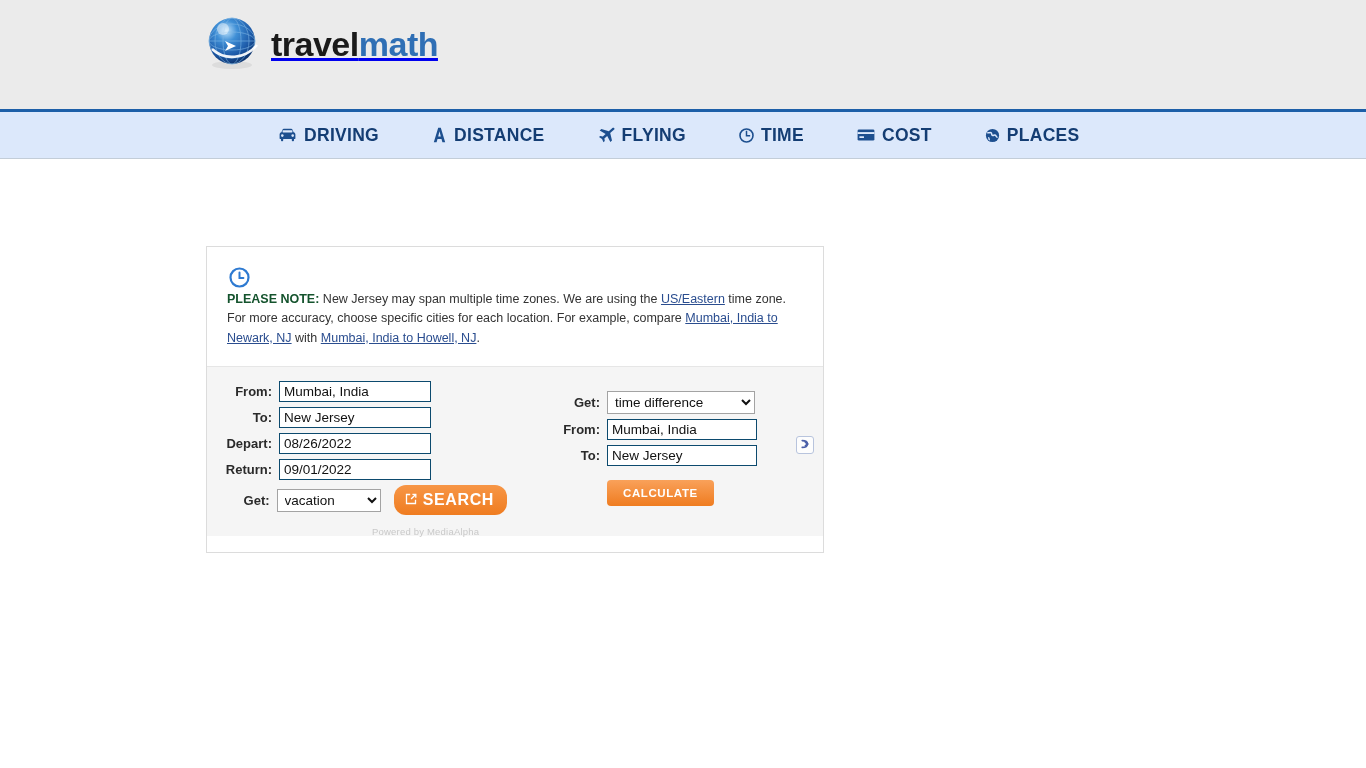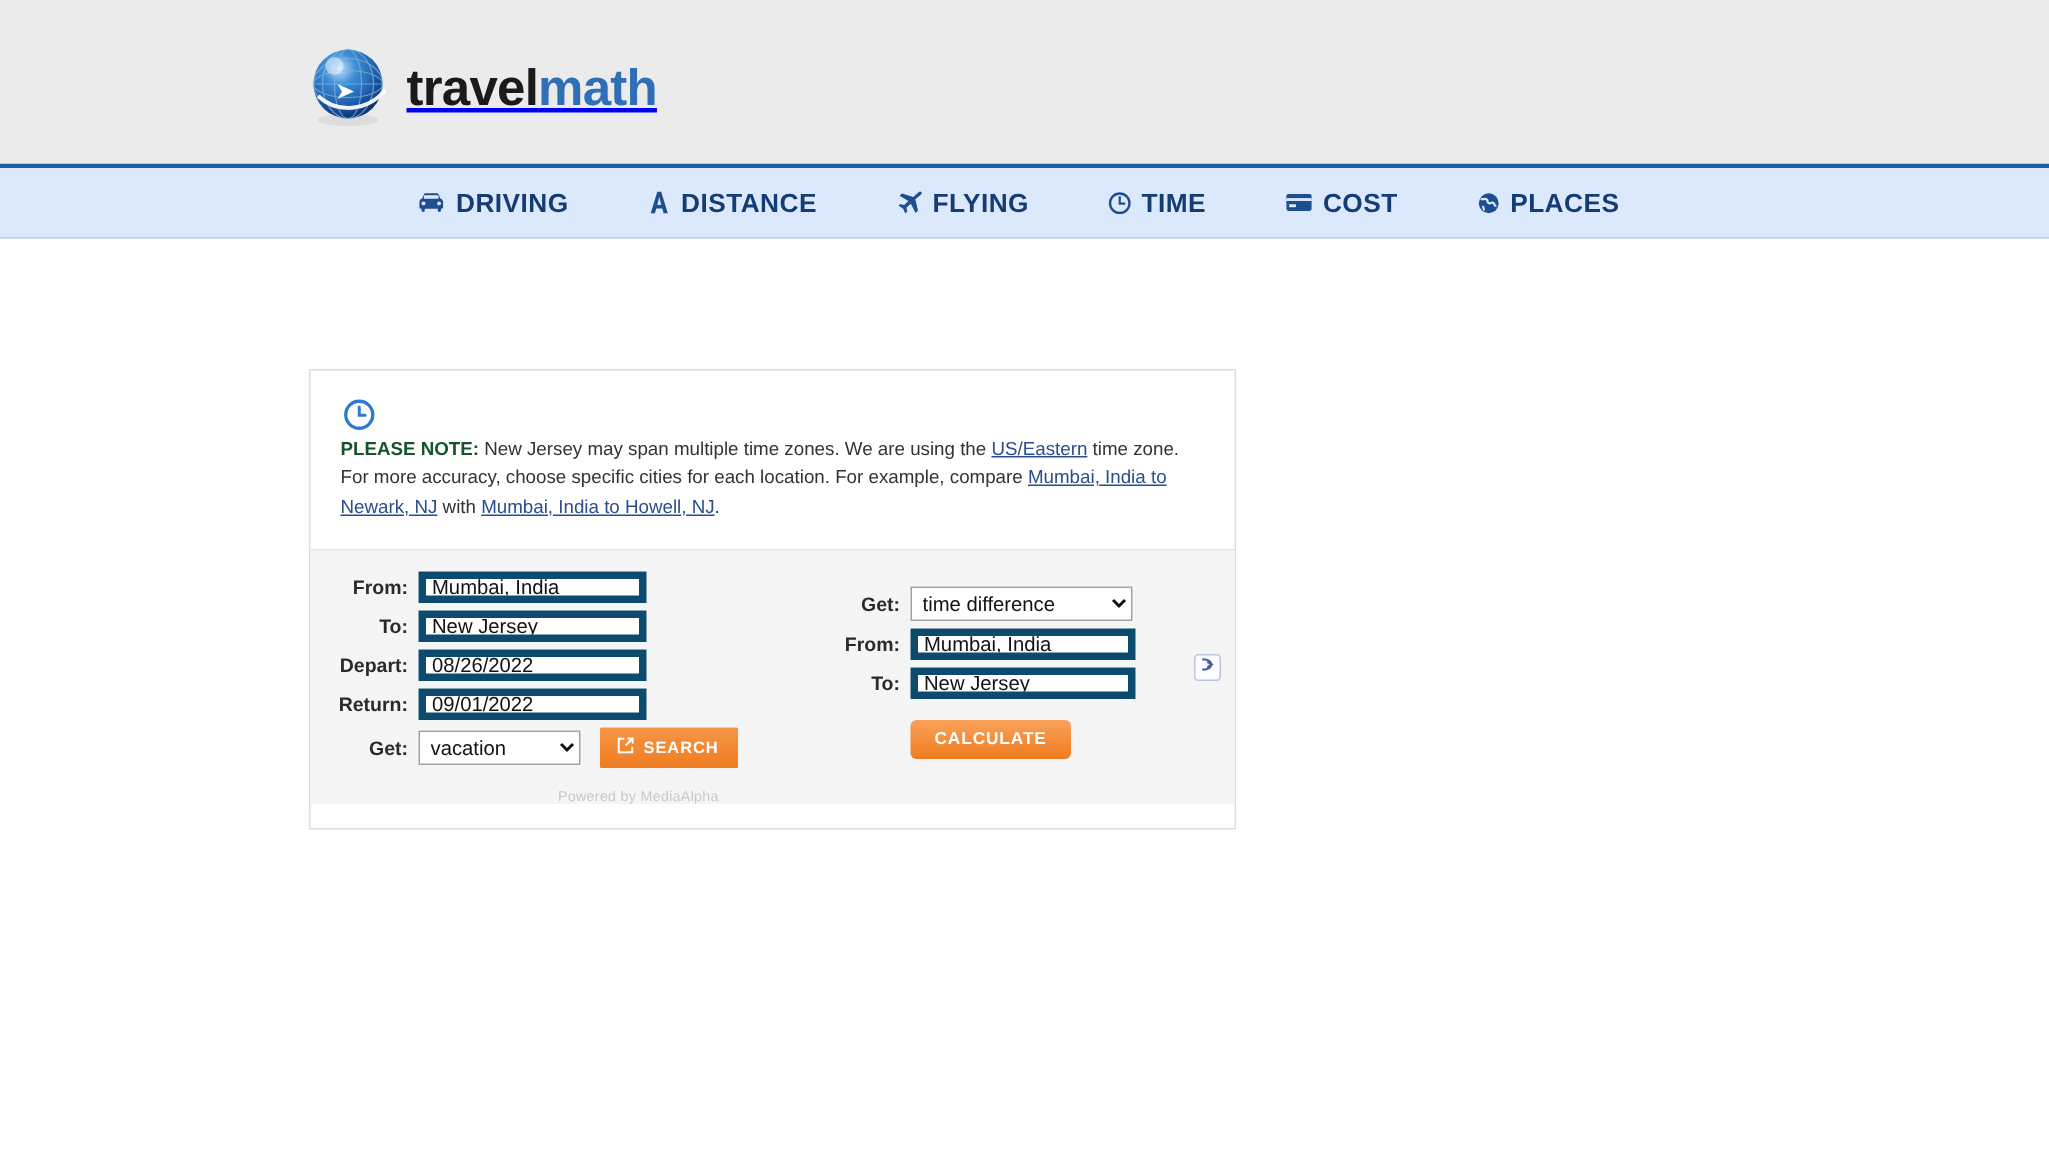--- a/index.html
+++ b/index.html
@@ -14,21 +14,21 @@
 
   
   .header {
     height: 109px;
     background: #ebebeb;
     position: relative;
   }
   .logo-wrap {
     position: absolute;
     left: 205px;
-    top: 27px;
+    top: 12px;
     display: flex;
     align-items: center;
     height: 64px;
   }
   .globe {
     width: 58px; height: 58px;
     position: relative;
     margin-right: 8px;
   }
   .logo-text {
@@ -126,21 +126,21 @@
   }
   .fp-left .lbl { width: 72px; }
   .fp-right .lbl { width: 70px; }
 
   input.txt {
     font-family: "Liberation Sans", sans-serif;
     font-size: 13.5px;
     color: #111;
     padding: 2px 4px;
     height: 21px;
-    border: 5px solid #0c4a6e;
+    border: 1px solid #0c4a6e;
     background: #fff;
     border-radius: 0;
   }
   .fp-left input.txt { width: 152px; }
   .fp-right input.txt { width: 150px; }
 
   select.sel {
     font-family: "Liberation Sans", sans-serif;
     font-size: 13.5px;
     color: #111;
@@ -153,24 +153,24 @@
   .sel-vacation { width: 108px; }
   .sel-get { width: 148px; }
 
   .btn-search {
     margin-left: 13px;
     display: inline-flex;
     align-items: center;
     gap: 6px;
     background: linear-gradient(#f79646, #ef7c20);
     border: none;
-    border-radius: 1px;
+    border-radius: 12px;
     color: #fff;
     font-family: "Liberation Sans", sans-serif;
-    font-size: 11px;
+    font-size: 16px;
     font-weight: bold;
     letter-spacing: 0.6px;
     padding: 6px 13px 6px 11px;
     cursor: pointer;
   }
   .btn-calc {
     margin-left: 70px;
     margin-top: 9px;
     background: linear-gradient(#f9a15a, #ef7c20);
     border: none;

